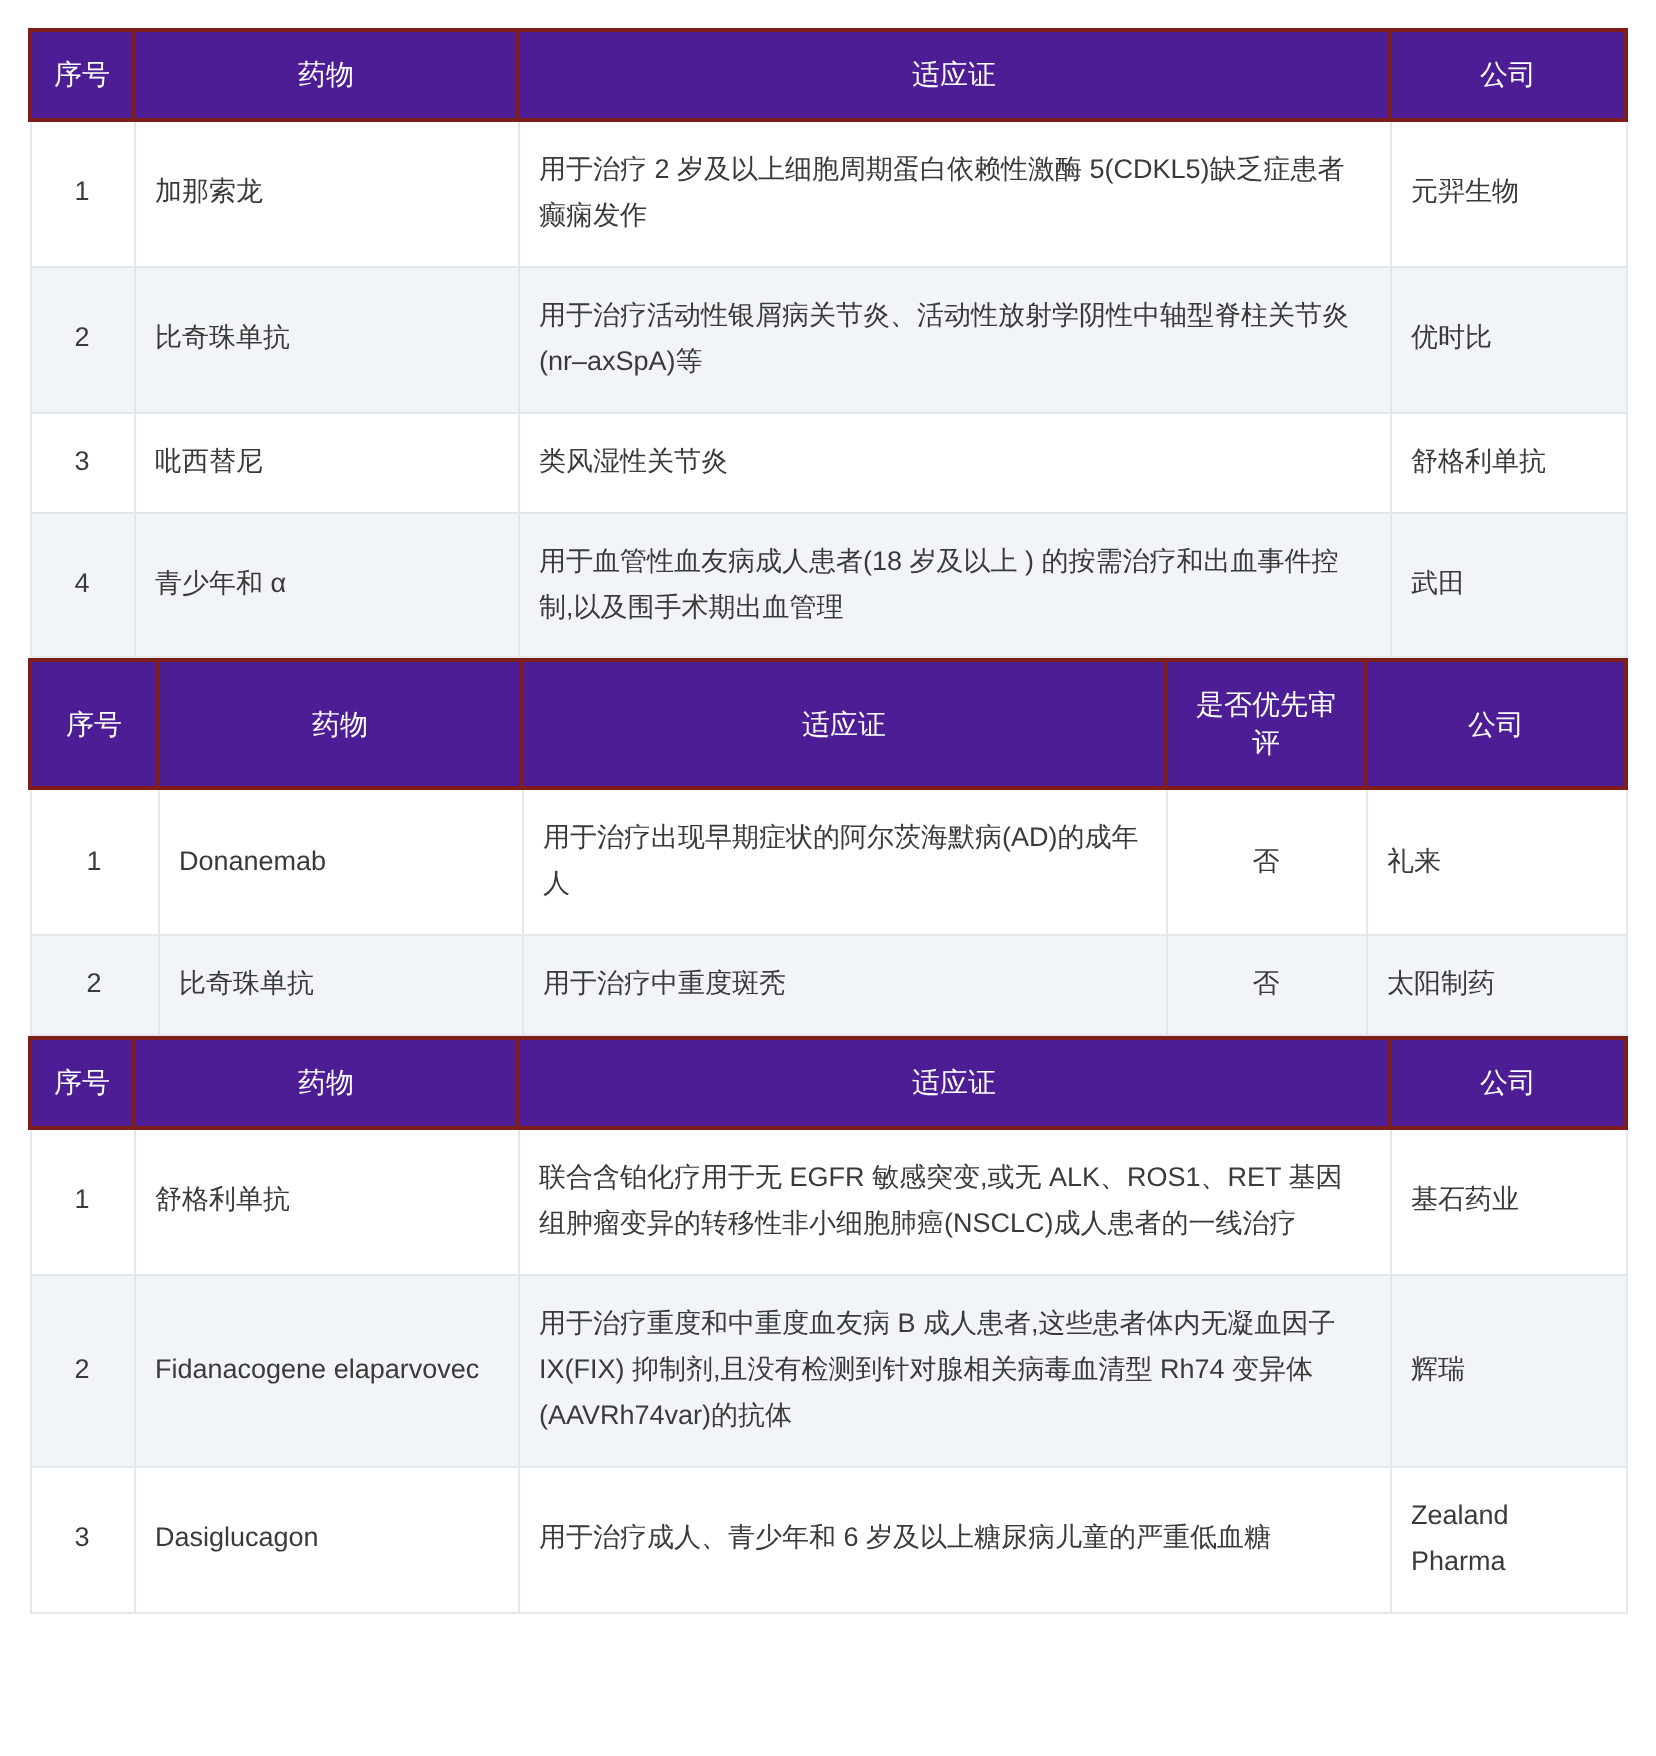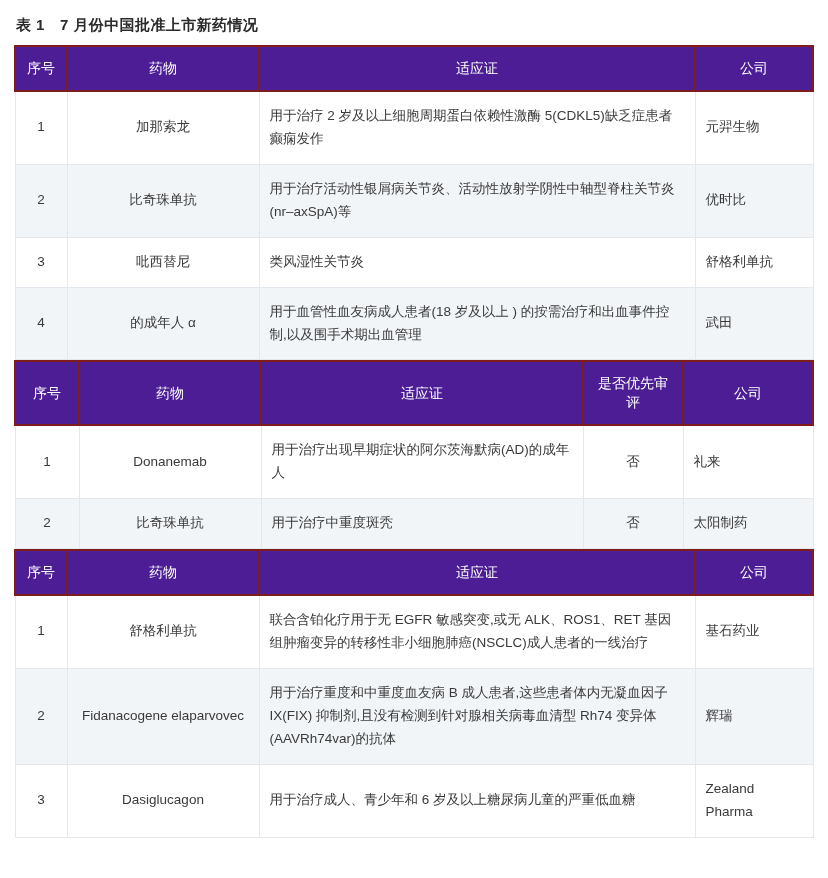--- a/index.html
+++ b/index.html
@@ -55,21 +55,21 @@
     background: #ffffff;
   }
   tbody tr.even td {
     background: #f2f5f8;
   }
   td.c-idx {
     text-align: center;
     width: 52px;
   }
   td.c-drug {
-    text-align: center;
+    text-align: left;
   }
   td.c-ind {
     text-align: left;
     margin-left: 13px;
   }
   td.c-pri {
     text-align: center;
   }
   td.c-comp {
     text-align: left;
@@ -89,21 +89,20 @@
   .t3 col.w-idx { width: 52px; }
   .t3 col.w-drug { width: 192px; }
   .t3 col.w-ind { width: auto; }
   .t3 col.w-comp { width: 118px; }
 </style>
 </head>
 <body>
 
 <div class="page">
 
-  <div class="table-title">表 1　7 月份中国批准上市新药情况</div>
   <table class="t1">
     <colgroup>
       <col class="w-idx">
         <col class="w-drug">
         <col class="w-ind">
         <col class="w-comp">
     </colgroup>
     <thead>
       <tr>
         <th>序号</th>
@@ -126,21 +125,21 @@
         <td class="c-comp">优时比</td>
       </tr>
       <tr class="odd">
         <td class="c-idx">3</td>
         <td class="c-drug">吡西替尼</td>
         <td class="c-ind">类风湿性关节炎</td>
         <td class="c-comp">舒格利单抗</td>
       </tr>
       <tr class="even">
         <td class="c-idx">4</td>
-        <td class="c-drug">的成年人 α</td>
+        <td class="c-drug">青少年和 α</td>
         <td class="c-ind">用于血管性血友病成人患者(18 岁及以上 ) 的按需治疗和出血事件控制,以及围手术期出血管理</td>
         <td class="c-comp">武田</td>
       </tr>
     </tbody>
   </table>
 
   <table class="t2">
     <colgroup>
       <col class="w-idx">
         <col class="w-drug">

